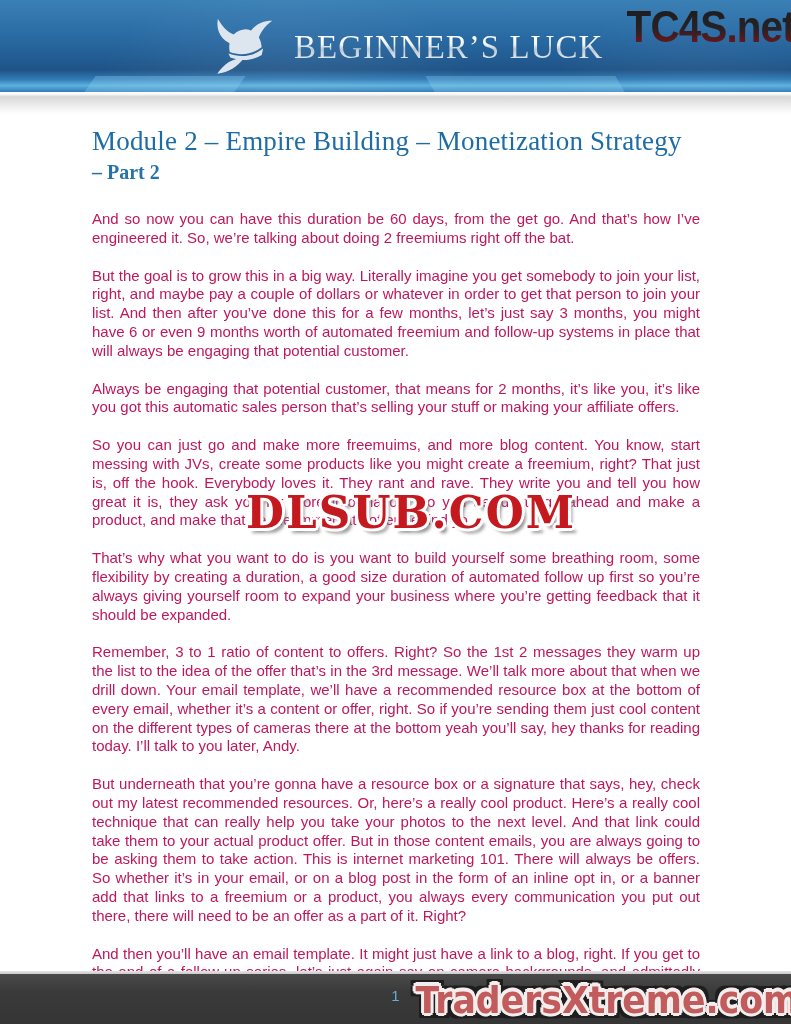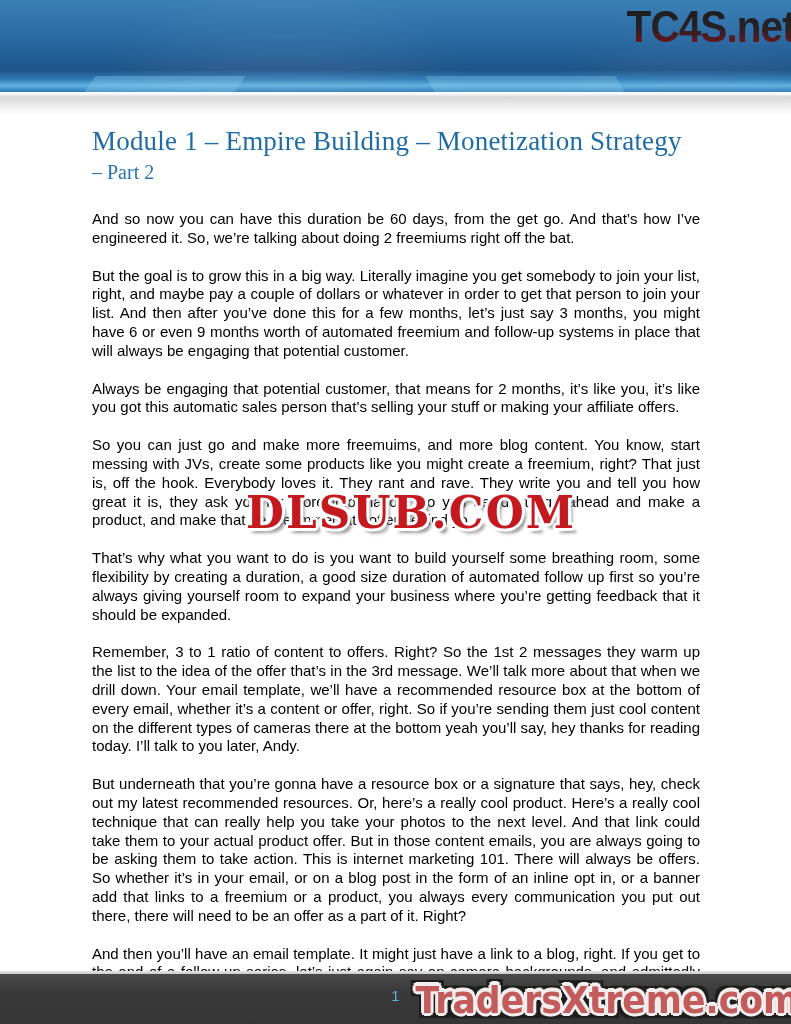--- a/index.html
+++ b/index.html
@@ -61,25 +61,25 @@
   
   .content {
     position:absolute; left:0; top:114px; width:791px; padding:0 91px 0 92px;
   }
   h1.doc-title {
     font-family:"Liberation Serif", serif; font-weight:400;
     color:#1e6ca6; font-size:27px; line-height:1.15;
     margin-top:12px; letter-spacing:0.2px;
   }
   .doc-subtitle {
-    font-family:"Liberation Serif", serif; font-weight:400;
+    font-family:"Liberation Serif", serif; font-weight:700;
     color:#2673aa; font-size:20px; line-height:1.2; margin-top:3px;
   }
   .body-copy p {
-    color:#000000; font-size:15px; line-height:18.8px;
+    color:#be185d; font-size:15px; line-height:18.8px;
     text-align:justify; margin-top:19px;
   }
   .body-copy p:first-child { margin-top:26px; }
 
   
   .wm-center {
     position:absolute; left:246px; top:487px;
     font-family:"DejaVu Serif", serif; font-weight:bold;
     font-size:42px; letter-spacing:2px; color:#c4191f;
     transform:scale(1.04,1.05); transform-origin:left top;
@@ -117,26 +117,43 @@
   }
 </style>
 </head>
 <body>
 
 <div class="page">
 
   <div class="header">
     <div class="header-facet1"></div>
     <div class="header-facet2"></div>
+    <div class="brand">
+      <svg class="helmet" viewBox="0 0 100 100" aria-hidden="true">
+        <g fill="#dde6ee">
+
+          <path d="M33,44 C20,38 12,24 17,6 C23,20 31,29 42,33 Z"></path>
+
+          <path d="M60,31 C67,21 80,15 94,17 C83,23 75,32 71,42 Z"></path>
+
+          <path d="M29,55 C27,36 40,24 53,25 C67,26 76,38 75,53 C60,62 43,62 29,55 Z"></path>
+
+          <path d="M27,57 C43,65 61,65 77,55 L74,64 C59,71 43,70 29,63 Z"></path>
+
+          <path d="M8,84 C20,70 33,64 48,66 C38,77 24,84 8,84 Z"></path>
+        </g>
+      </svg>
+      <span class="logo-text">BEGINNER’S LUCK</span>
+    </div>
     <span class="tc4s">TC4S.net</span>
   </div>
   <div class="header-sep"></div>
 
   <div class="content">
-    <h1 class="doc-title">Module 1 – Empire Building – Monetization Strategy</h1>
+    <h1 class="doc-title">Module 2 – Empire Building – Monetization Strategy</h1>
     <div class="doc-subtitle">– Part 2</div>
     <div class="body-copy">
       <p>And so now you can have this duration be 60 days, from the get go. And that’s how I’ve engineered it. So, we’re talking about doing 2 freemiums right off the bat.</p>
       <p>But the goal is to grow this in a big way. Literally imagine you get somebody to join your list, right, and maybe pay a couple of dollars or whatever in order to get that person to join your list. And then after you’ve done this for a few months, let’s just say 3 months, you might have 6 or even 9 months worth of automated freemium and follow-up systems in place that will always be engaging that potential customer.</p>
       <p>Always be engaging that potential customer, that means for 2 months, it’s like you, it’s like you got this automatic sales person that’s selling your stuff or making your affiliate offers.</p>
       <p>So you can just go and make more freemuims, and more blog content. You know, start messing with JVs, create some products like you might create a freemium, right? That just is, off the hook. Everybody loves it. They rant and rave. They write you and tell you how great it is, they ask you for more information. So you decide to go ahead and make a product, and make that be the immediate offer behind yo</p>
       <p>That’s why what you want to do is you want to build yourself some breathing room, some flexibility by creating a duration, a good size duration of automated follow up first so you’re always giving yourself room to expand your business where you’re getting feedback that it should be expanded.</p>
       <p>Remember, 3 to 1 ratio of content to offers. Right? So the 1st 2 messages they warm up the list to the idea of the offer that’s in the 3rd message. We’ll talk more about that when we drill down. Your email template, we’ll have a recommended resource box at the bottom of every email, whether it’s a content or offer, right. So if you’re sending them just cool content on the different types of cameras there at the bottom yeah you’ll say, hey thanks for reading today. I’ll talk to you later, Andy.</p>
       <p>But underneath that you’re gonna have a resource box or a signature that says, hey, check out my latest recommended resources. Or, here’s a really cool product. Here’s a really cool technique that can really help you take your photos to the next level. And that link could take them to your actual product offer. But in those content emails, you are always going to be asking them to take action. This is internet marketing 101. There will always be offers. So whether it’s in your email, or on a blog post in the form of an inline opt in, or a banner add that links to a freemium or a product, you always every communication you put out there, there will need to be an offer as a part of it. Right?</p>
       <p>And then you’ll have an email template. It might just have a link to a blog, right. If you get to the end of a follow-up series, let’s just again say on camera backgrounds, and admittedly you</p>

